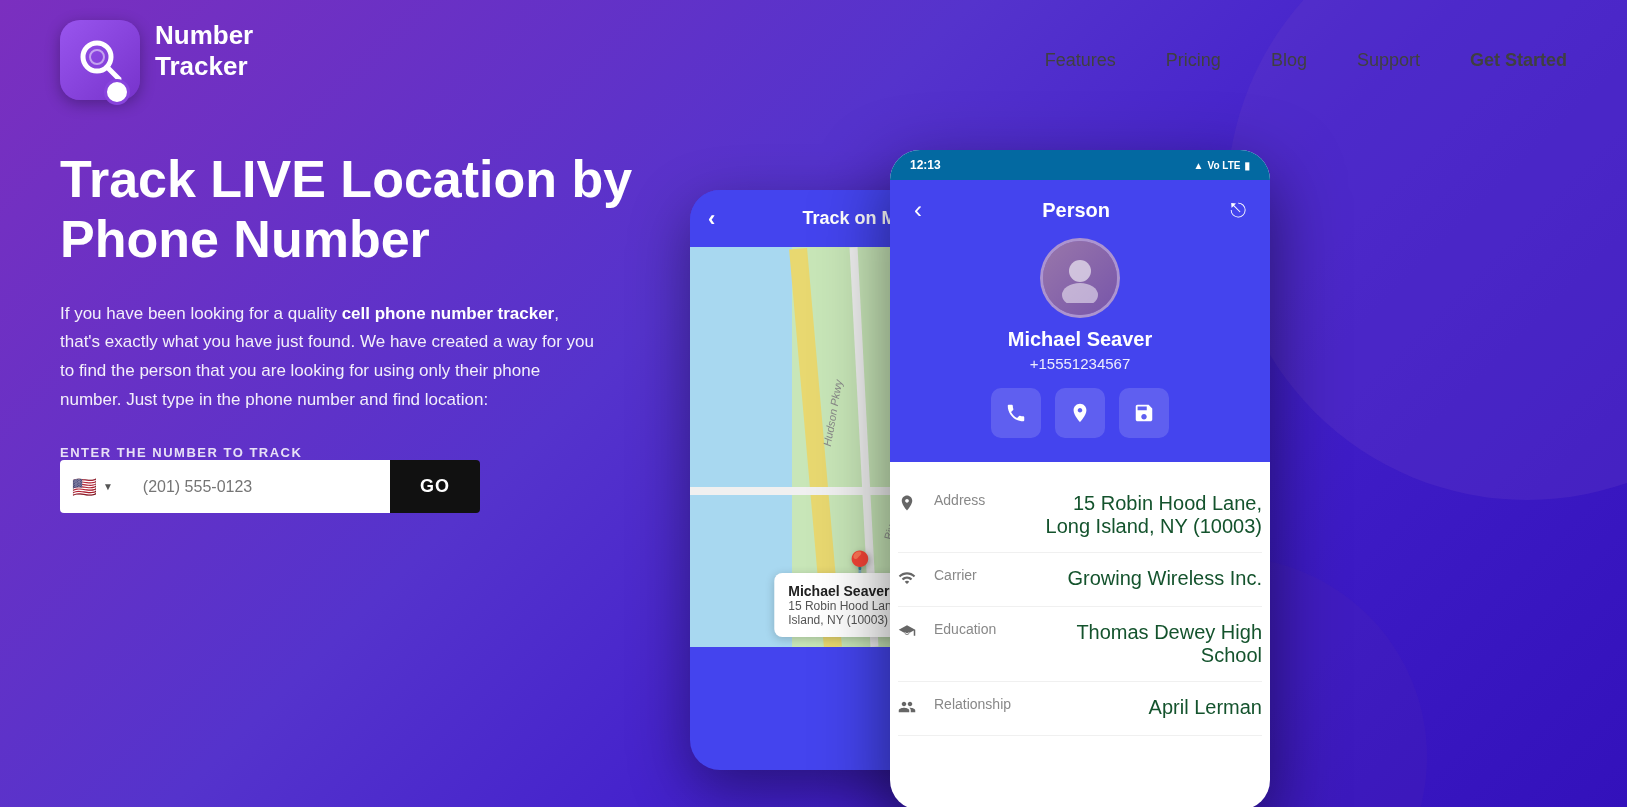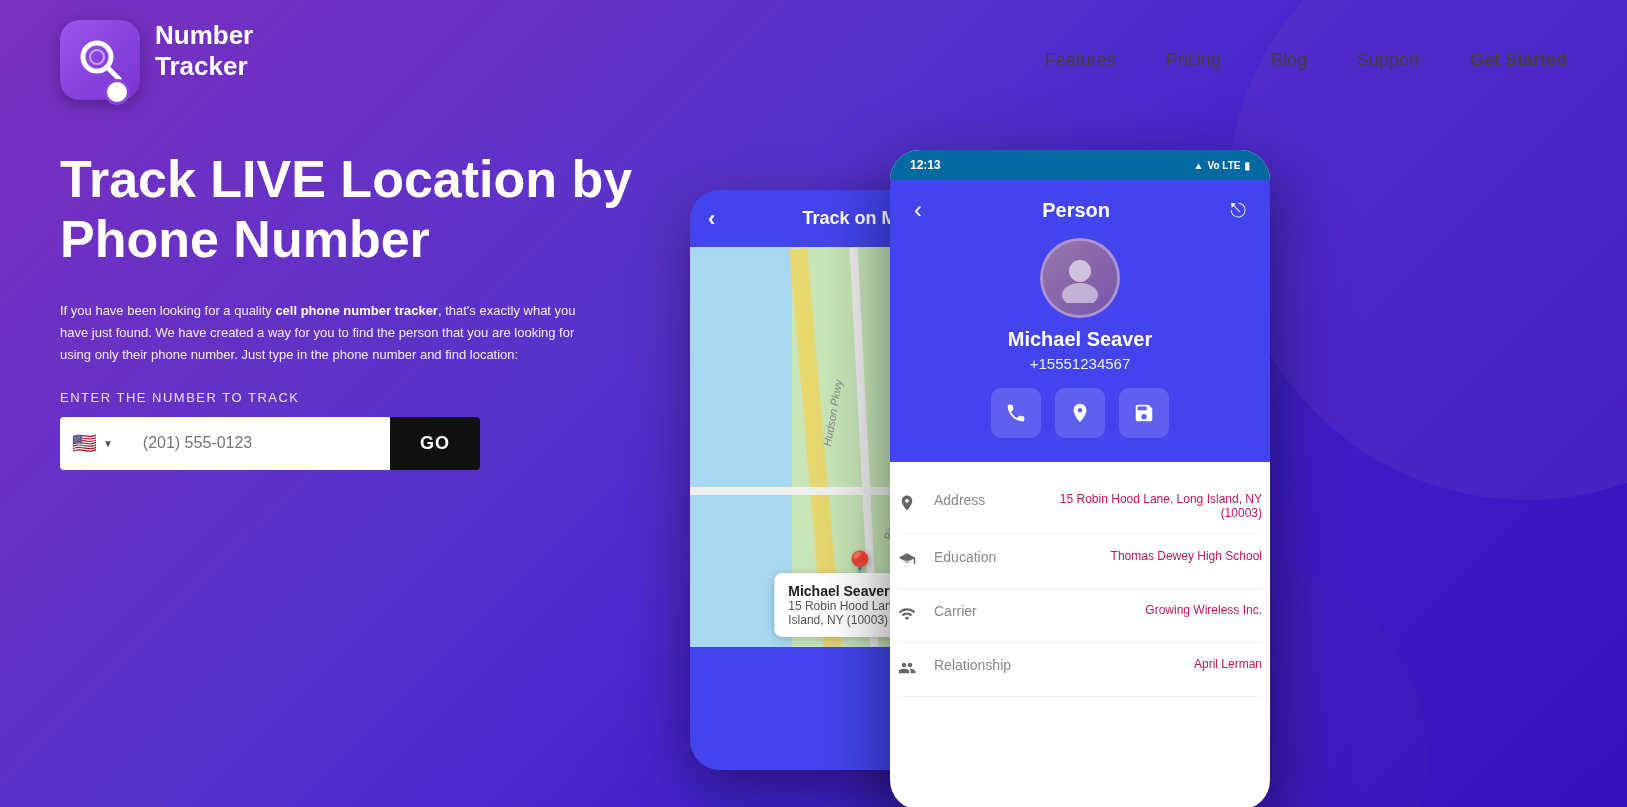--- a/index.html
+++ b/index.html
@@ -81,36 +81,35 @@
       color: white;
       z-index: 5;
     }
     .hero-title {
       font-size: 52px;
       font-weight: 800;
       line-height: 1.15;
       margin-bottom: 30px;
     }
     .hero-desc {
-      font-size: 13px;
+      font-size: 17px;
       line-height: 1.7;
       color: rgba(255,255,255,0.92);
-      margin-bottom: 24px;
+      margin-bottom: 30px;
       max-width: 540px;
     }
     .hero-desc strong {
       font-weight: 700;
       color: white;
     }
     .input-label {
       font-size: 13px;
-      font-weight: 400;
+      font-weight: 700;
       letter-spacing: 1.5px;
       color: rgba(255,255,255,0.85);
-      margin-bottom: 12px;
       text-transform: uppercase;
     }
     .phone-input-row {
       display: flex;
       align-items: stretch;
       gap: 0;
       max-width: 420px;
     }
     .flag-select {
       display: flex;
@@ -384,22 +383,22 @@
       display: flex;
       justify-content: space-between;
       gap: 10px;
     }
     .info-label {
       color: #888;
       font-size: 14px;
       min-width: 90px;
     }
     .info-value {
-      color: #be185d;
-      font-size: 12px;
+      color: #14532d;
+      font-size: 20px;
       text-align: right;
       flex: 1;
     }
 
     
     .bg-decoration {
       position: fixed;
       top: -100px;
       right: -200px;
       width: 600px;
@@ -546,38 +545,38 @@
           </span>
           <div class="info-content">
             <span class="info-label">Address</span>
             <span class="info-value">15 Robin Hood Lane, Long Island, NY (10003)</span>
           </div>
         </div>
 
         <div class="info-row">
           <span class="info-icon">
             <svg width="18" height="18" viewBox="0 0 24 24" fill="#666">
+                <path d="M1 9l2 2c4.97-4.97 13.03-4.97 18 0l2-2C16.93 2.93 7.08 2.93 1 9zm8 8l3 3 3-3c-1.65-1.66-4.34-1.66-6 0zm-4-4l2 2c2.76-2.76 7.24-2.76 10 0l2-2C15.14 9.14 8.87 9.14 5 13z"></path>
+              </svg>
+          </span>
+          <div class="info-content">
+            <span class="info-label">Carrier</span>
+            <span class="info-value">Growing Wireless Inc.</span>
+          </div>
+        </div>
+
+        <div class="info-row">
+          <span class="info-icon">
+            <svg width="18" height="18" viewBox="0 0 24 24" fill="#666">
                 <path d="M12 3L1 9l11 6 9-4.91V17h2V9L12 3zm-3 9.17l3 1.63 3-1.63v2.33L12 16l-3-1.5v-2.33z"></path>
               </svg>
           </span>
           <div class="info-content">
             <span class="info-label">Education</span>
             <span class="info-value">Thomas Dewey High School</span>
-          </div>
-        </div>
-
-        <div class="info-row">
-          <span class="info-icon">
-            <svg width="18" height="18" viewBox="0 0 24 24" fill="#666">
-                <path d="M1 9l2 2c4.97-4.97 13.03-4.97 18 0l2-2C16.93 2.93 7.08 2.93 1 9zm8 8l3 3 3-3c-1.65-1.66-4.34-1.66-6 0zm-4-4l2 2c2.76-2.76 7.24-2.76 10 0l2-2C15.14 9.14 8.87 9.14 5 13z"></path>
-              </svg>
-          </span>
-          <div class="info-content">
-            <span class="info-label">Carrier</span>
-            <span class="info-value">Growing Wireless Inc.</span>
           </div>
         </div>
 
         <div class="info-row">
           <span class="info-icon">
             <svg width="18" height="18" viewBox="0 0 24 24" fill="#666">
                 <path d="M16 11c1.66 0 2.99-1.34 2.99-3S17.66 5 16 5c-1.66 0-3 1.34-3 3s1.34 3 3 3zm-8 0c1.66 0 2.99-1.34 2.99-3S9.66 5 8 5C6.34 5 5 6.34 5 8s1.34 3 3 3zm0 2c-2.33 0-7 1.17-7 3.5V19h14v-2.5c0-2.33-4.67-3.5-7-3.5zm8 0c-.29 0-.62.02-.97.05 1.16.84 1.97 1.97 1.97 3.45V19h6v-2.5c0-2.33-4.67-3.5-7-3.5z"></path>
               </svg>
           </span>
           <div class="info-content">

